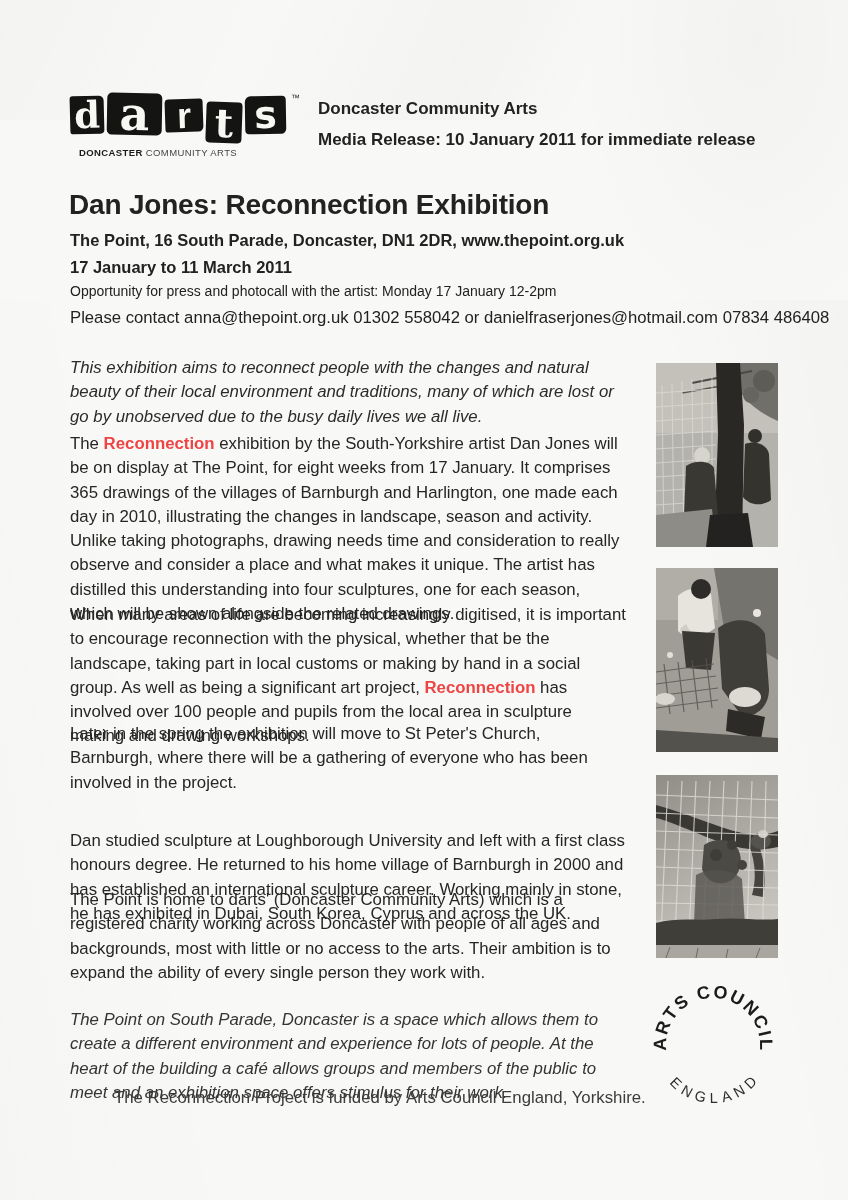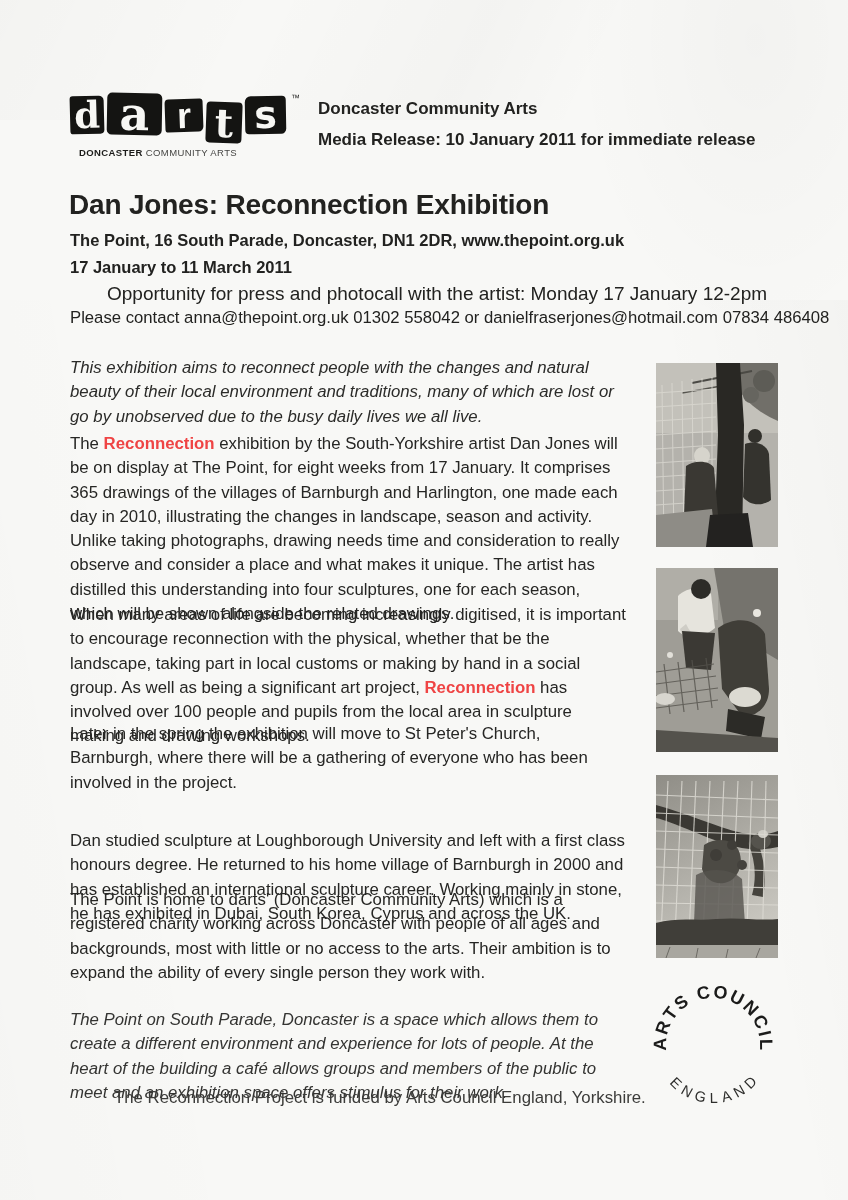--- a/index.html
+++ b/index.html
@@ -37,21 +37,21 @@
   .brand-tagline b { color:#1b1b19; }
 
   
   .hdr-org      { position:absolute; left:318px; top:99px;  font-size:17px; font-weight:bold; }
   .hdr-release  { position:absolute; left:318px; top:130px; font-size:17px; font-weight:bold; }
 
   
   .title     { position:absolute; left:69px; top:189px; font-size:28px; font-weight:bold; letter-spacing:-0.2px; }
   .venue     { position:absolute; left:70px; top:231px; font-size:16.5px; font-weight:bold;text-align:right; }
   .dates     { position:absolute; left:70px; top:258px; font-size:16.5px; font-weight:bold; }
-  .photocall { position:absolute; left:70px; top:283px; font-size:19px;margin-left:37px; }
+  .photocall { position:absolute; left:70px; top:283px; font-size:14px; }
   .contact   { position:absolute; left:70px; top:308px; font-size:16.7px; }
 
   
   .para { position:absolute; left:70px; width:557px; margin:0;
           font-size:16.8px; line-height:24.3px; color:#262624; }
   .para b { color:#ef4444; }
   .p-intro { top:356px; font-style:italic; color:#2b2b29; }
   .p-recon { top:432px; }
   .p-digit { top:603px; }
   .p-spring{ top:722px; }

